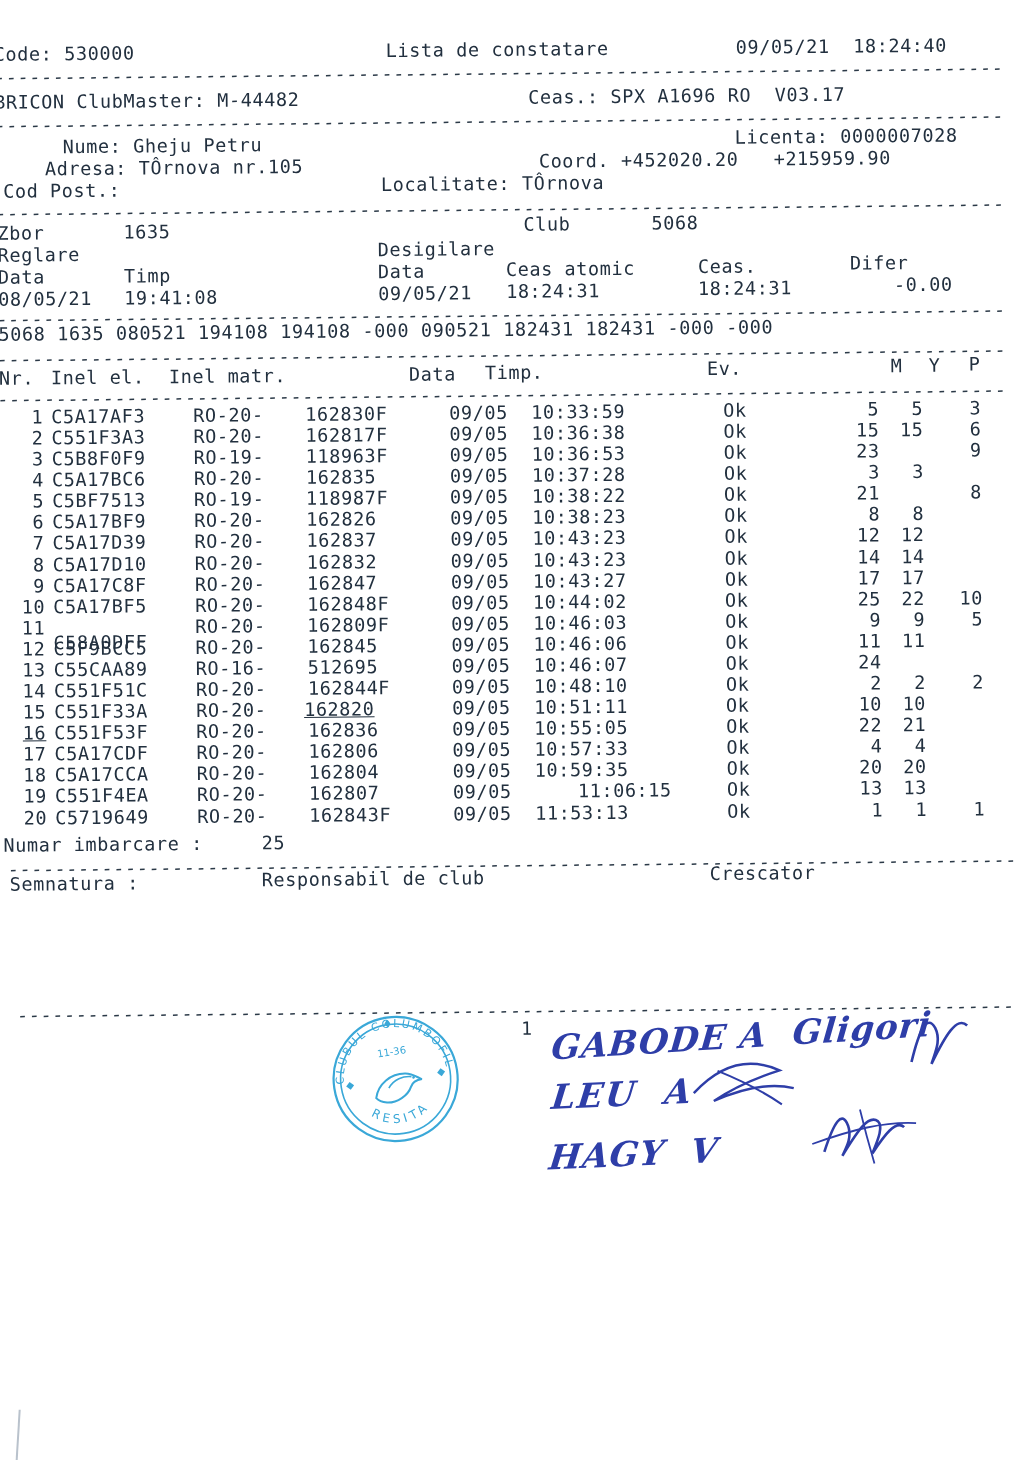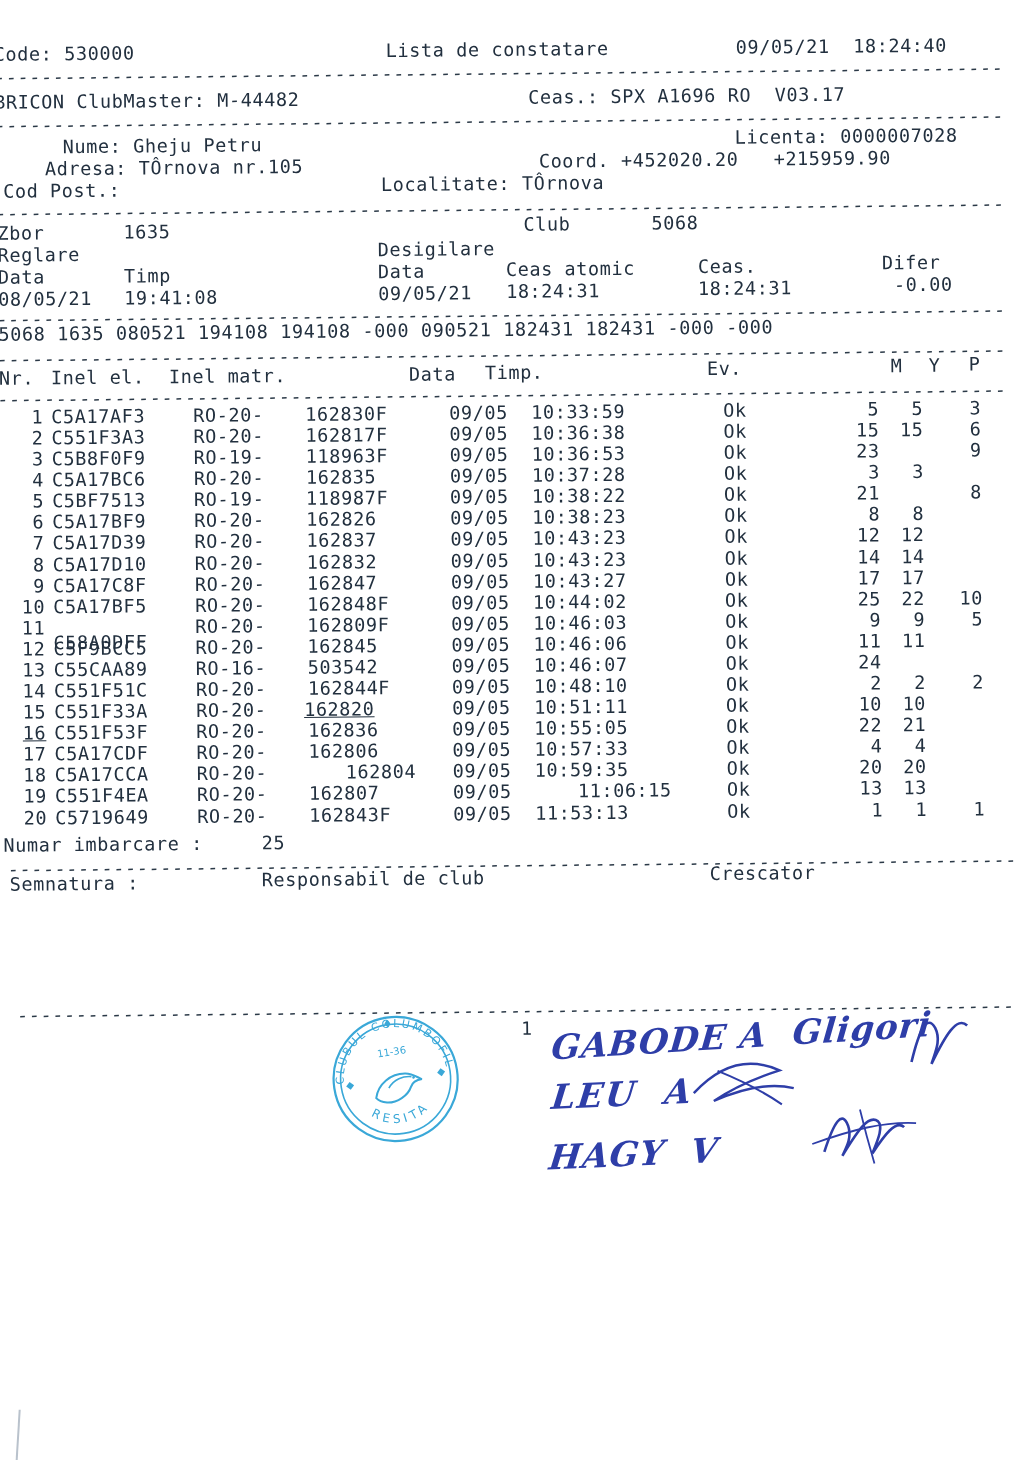--- a/index.html
+++ b/index.html
@@ -127,21 +127,21 @@
   <div class="ln" style="left:656px; top:215px;">5068</div>
 
   <div class="ln" style="left:2px; top:241px;">Reglare</div>
   <div class="ln" style="left:382px; top:239px;">Desigilare</div>
 
   <div class="ln" style="left:2px; top:263px;">Data</div>
   <div class="ln" style="left:128px; top:263px;">Timp</div>
   <div class="ln" style="left:382px; top:261px;">Data</div>
   <div class="ln" style="left:510px; top:260px;">Ceas atomic</div>
   <div class="ln" style="left:702px; top:259px;">Ceas.</div>
-  <div class="ln" style="left:886px; top:257px;">Difer</div>
+  <div class="ln" style="left:854px; top:257px;">Difer</div>
 
   <div class="ln" style="left:2px; top:285px;">08/05/21</div>
   <div class="ln" style="left:128px; top:285px;">19:41:08</div>
   <div class="ln" style="left:382px; top:283px;">09/05/21</div>
   <div class="ln" style="left:510px; top:282px;">18:24:31</div>
   <div class="ln" style="left:702px; top:281px;">18:24:31</div>
   <div class="ln" style="left:898px; top:279px;">-0.00</div>
 
   <div class="dash" style="left:0px; top:304px;">-----------------------------------------------------------------------------------------------------</div>
 
@@ -303,21 +303,21 @@
         <div class="row" style="left: 534px; top: 634.88px;">10:46:06</div>
         <div class="row" style="left: 726px; top: 634.88px;">Ok</div>
         <div class="row" style="left: 840px; top: 634.88px; width: 42px; text-align: right;">11</div>
         <div class="row" style="left: 886px; top: 634.88px; width: 40px; text-align: right;">11</div>
         <div class="row" style="left: 938px; top: 634.88px; width: 46px; text-align: right;"></div>
       </div>
       <div>
         <div class="row" style="left: 16px; top: 655.96px; width: 30px; text-align: right;">13</div>
         <div class="row" style="left: 54px; top: 655.96px;">C55CAA89</div>
         <div class="row" style="left: 196px; top: 655.96px;">RO-16-</div>
-        <div class="row" style="left: 308px; top: 655.96px;">503542</div>
+        <div class="row" style="left: 308px; top: 655.96px;">512695</div>
         <div class="row" style="left: 452px; top: 655.96px;">09/05</div>
         <div class="row" style="left: 534px; top: 655.96px;">10:46:07</div>
         <div class="row" style="left: 726px; top: 655.96px;">Ok</div>
         <div class="row" style="left: 840px; top: 655.96px; width: 42px; text-align: right;">24</div>
         <div class="row" style="left: 886px; top: 655.96px; width: 40px; text-align: right;"></div>
         <div class="row" style="left: 938px; top: 655.96px; width: 46px; text-align: right;"></div>
       </div>
       <div>
         <div class="row" style="left: 16px; top: 677.04px; width: 30px; text-align: right;">14</div>
         <div class="row" style="left: 54px; top: 677.04px;">C551F51C</div>
@@ -363,21 +363,21 @@
         <div class="row" style="left: 534px; top: 740.28px;">10:57:33</div>
         <div class="row" style="left: 726px; top: 740.28px;">Ok</div>
         <div class="row" style="left: 840px; top: 740.28px; width: 42px; text-align: right;">4</div>
         <div class="row" style="left: 886px; top: 740.28px; width: 40px; text-align: right;">4</div>
         <div class="row" style="left: 938px; top: 740.28px; width: 46px; text-align: right;"></div>
       </div>
       <div>
         <div class="row" style="left: 16px; top: 761.36px; width: 30px; text-align: right;">18</div>
         <div class="row" style="left: 54px; top: 761.36px;">C5A17CCA</div>
         <div class="row" style="left: 196px; top: 761.36px;">RO-20-</div>
-        <div class="row" style="left: 308px; top: 761.36px; margin-left: 37px;">162804</div>
+        <div class="row" style="left: 308px; top: 761.36px;">162804</div>
         <div class="row" style="left: 452px; top: 761.36px;">09/05</div>
         <div class="row" style="left: 534px; top: 761.36px;">10:59:35</div>
         <div class="row" style="left: 726px; top: 761.36px;">Ok</div>
         <div class="row" style="left: 840px; top: 761.36px; width: 42px; text-align: right;">20</div>
         <div class="row" style="left: 886px; top: 761.36px; width: 40px; text-align: right;">20</div>
         <div class="row" style="left: 938px; top: 761.36px; width: 46px; text-align: right;"></div>
       </div>
       <div>
         <div class="row" style="left: 16px; top: 782.44px; width: 30px; text-align: right;">19</div>
         <div class="row" style="left: 54px; top: 782.44px;">C551F4EA</div>

